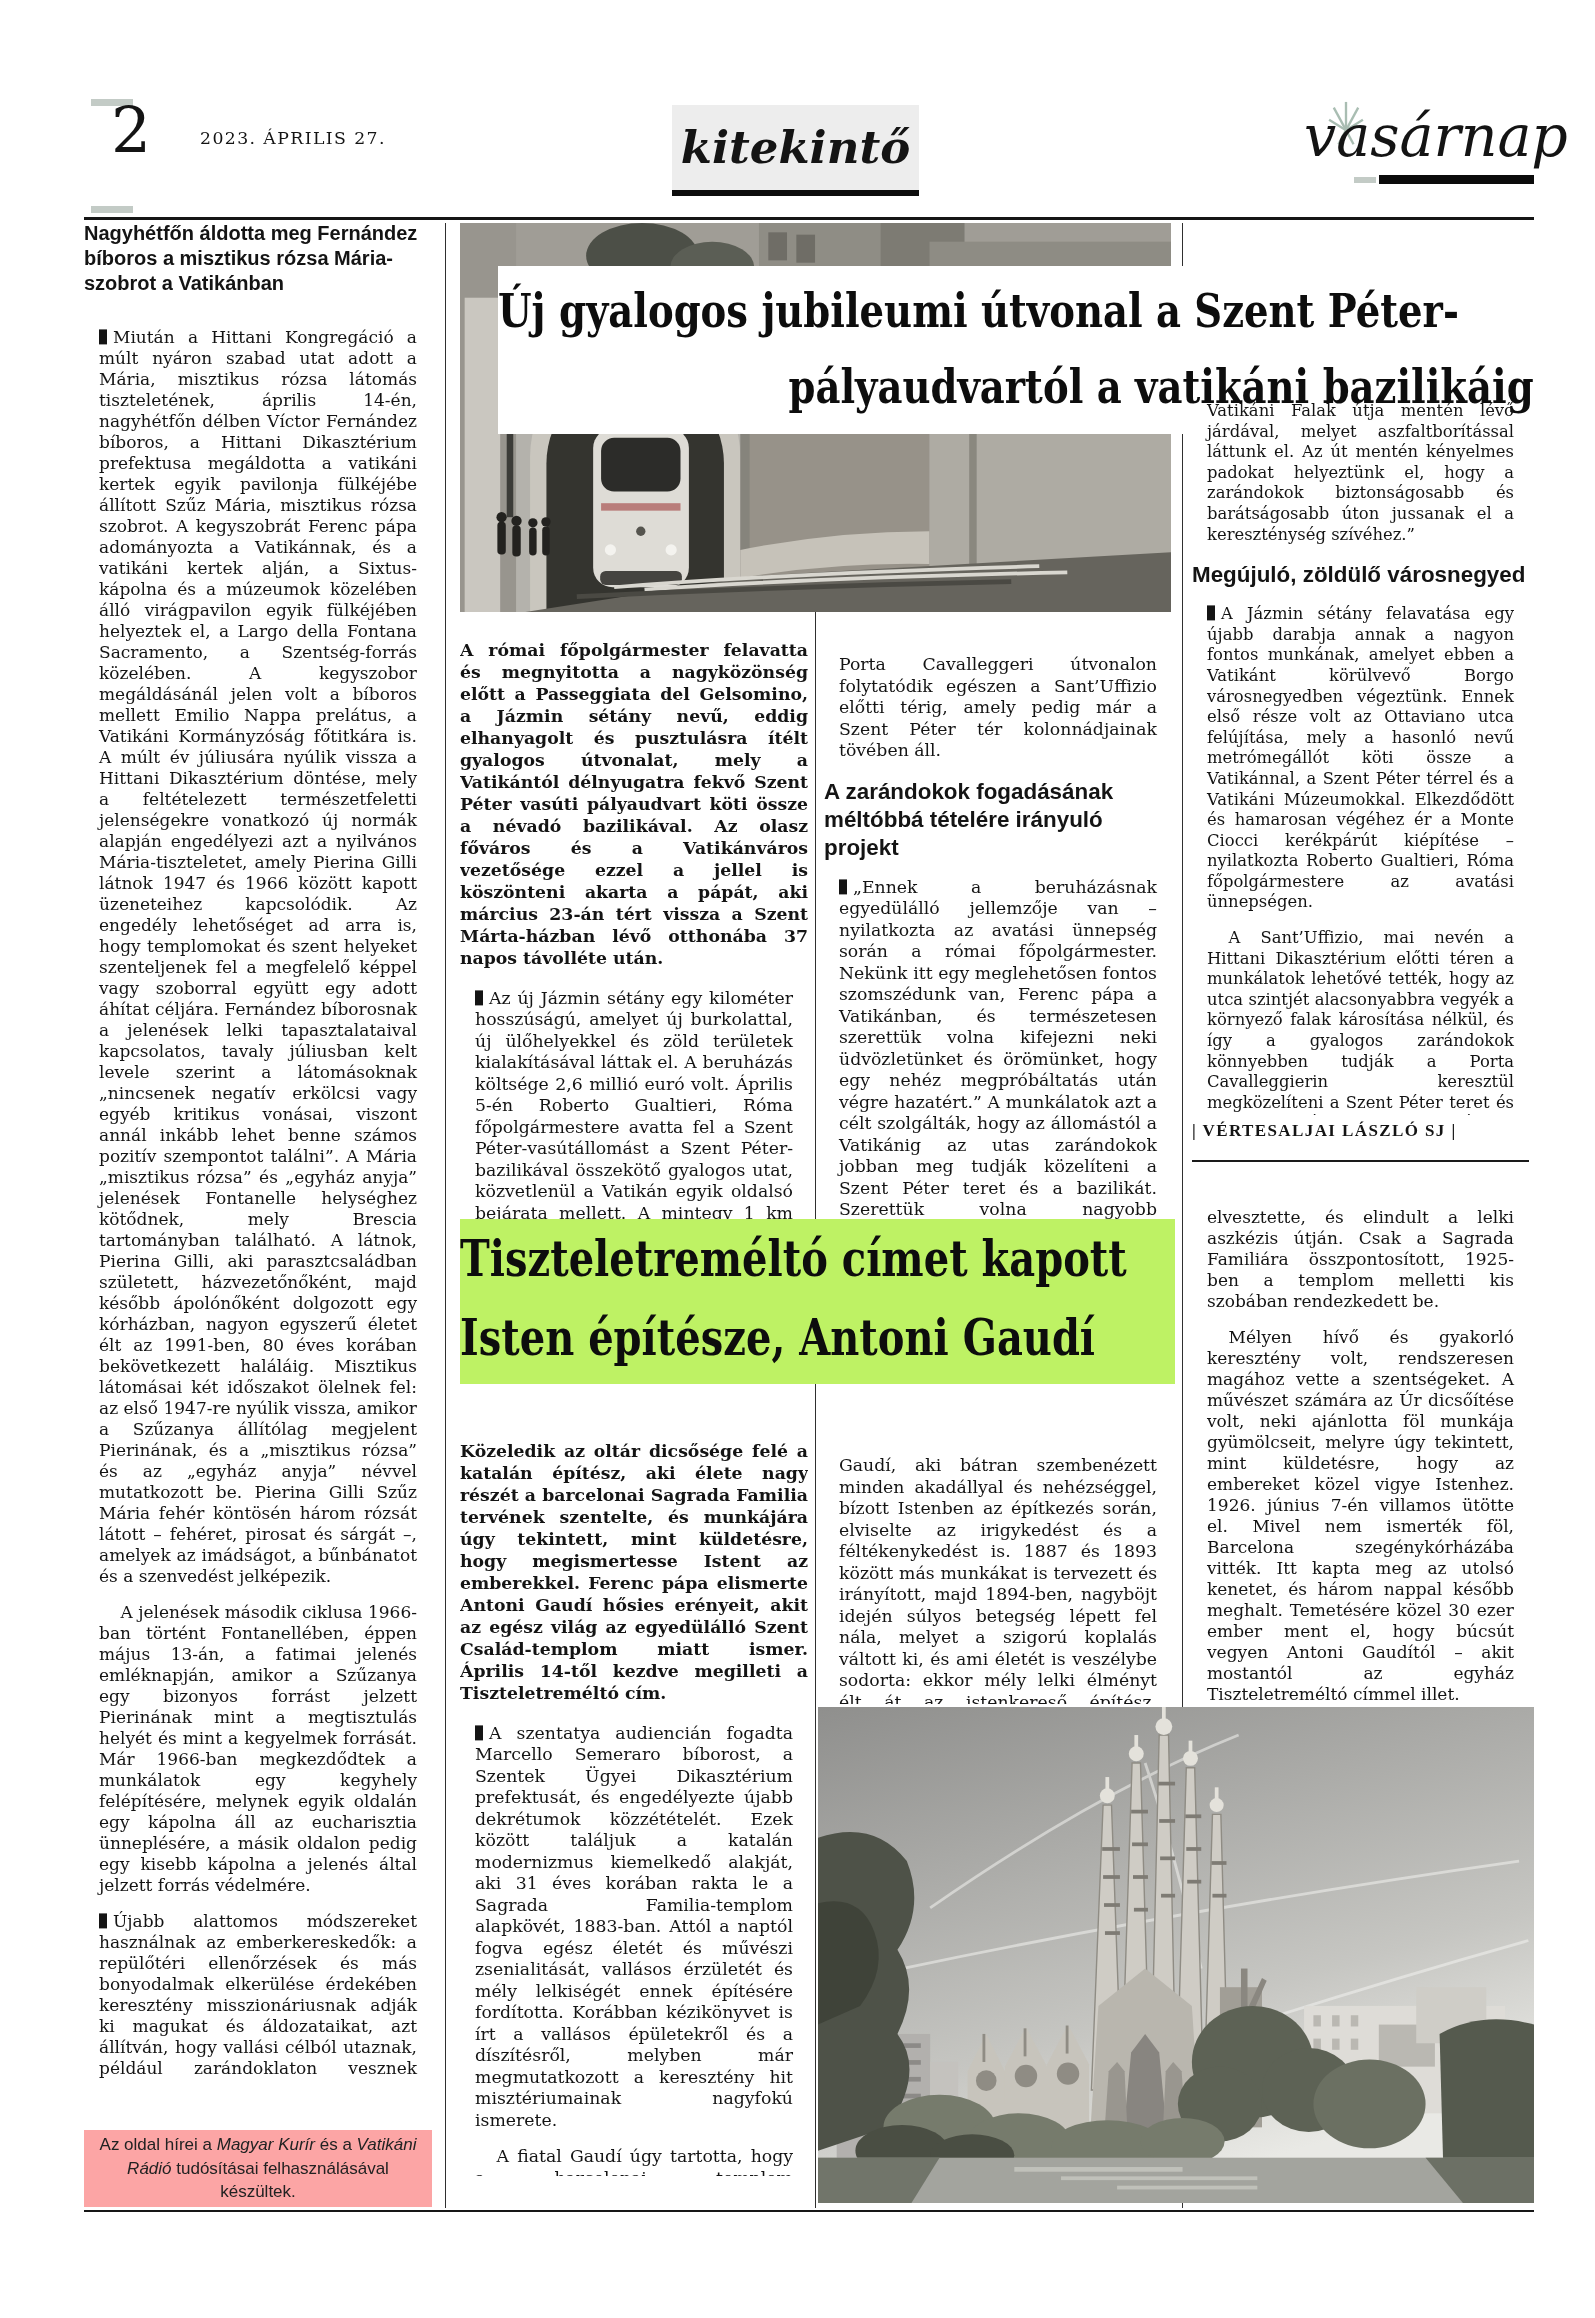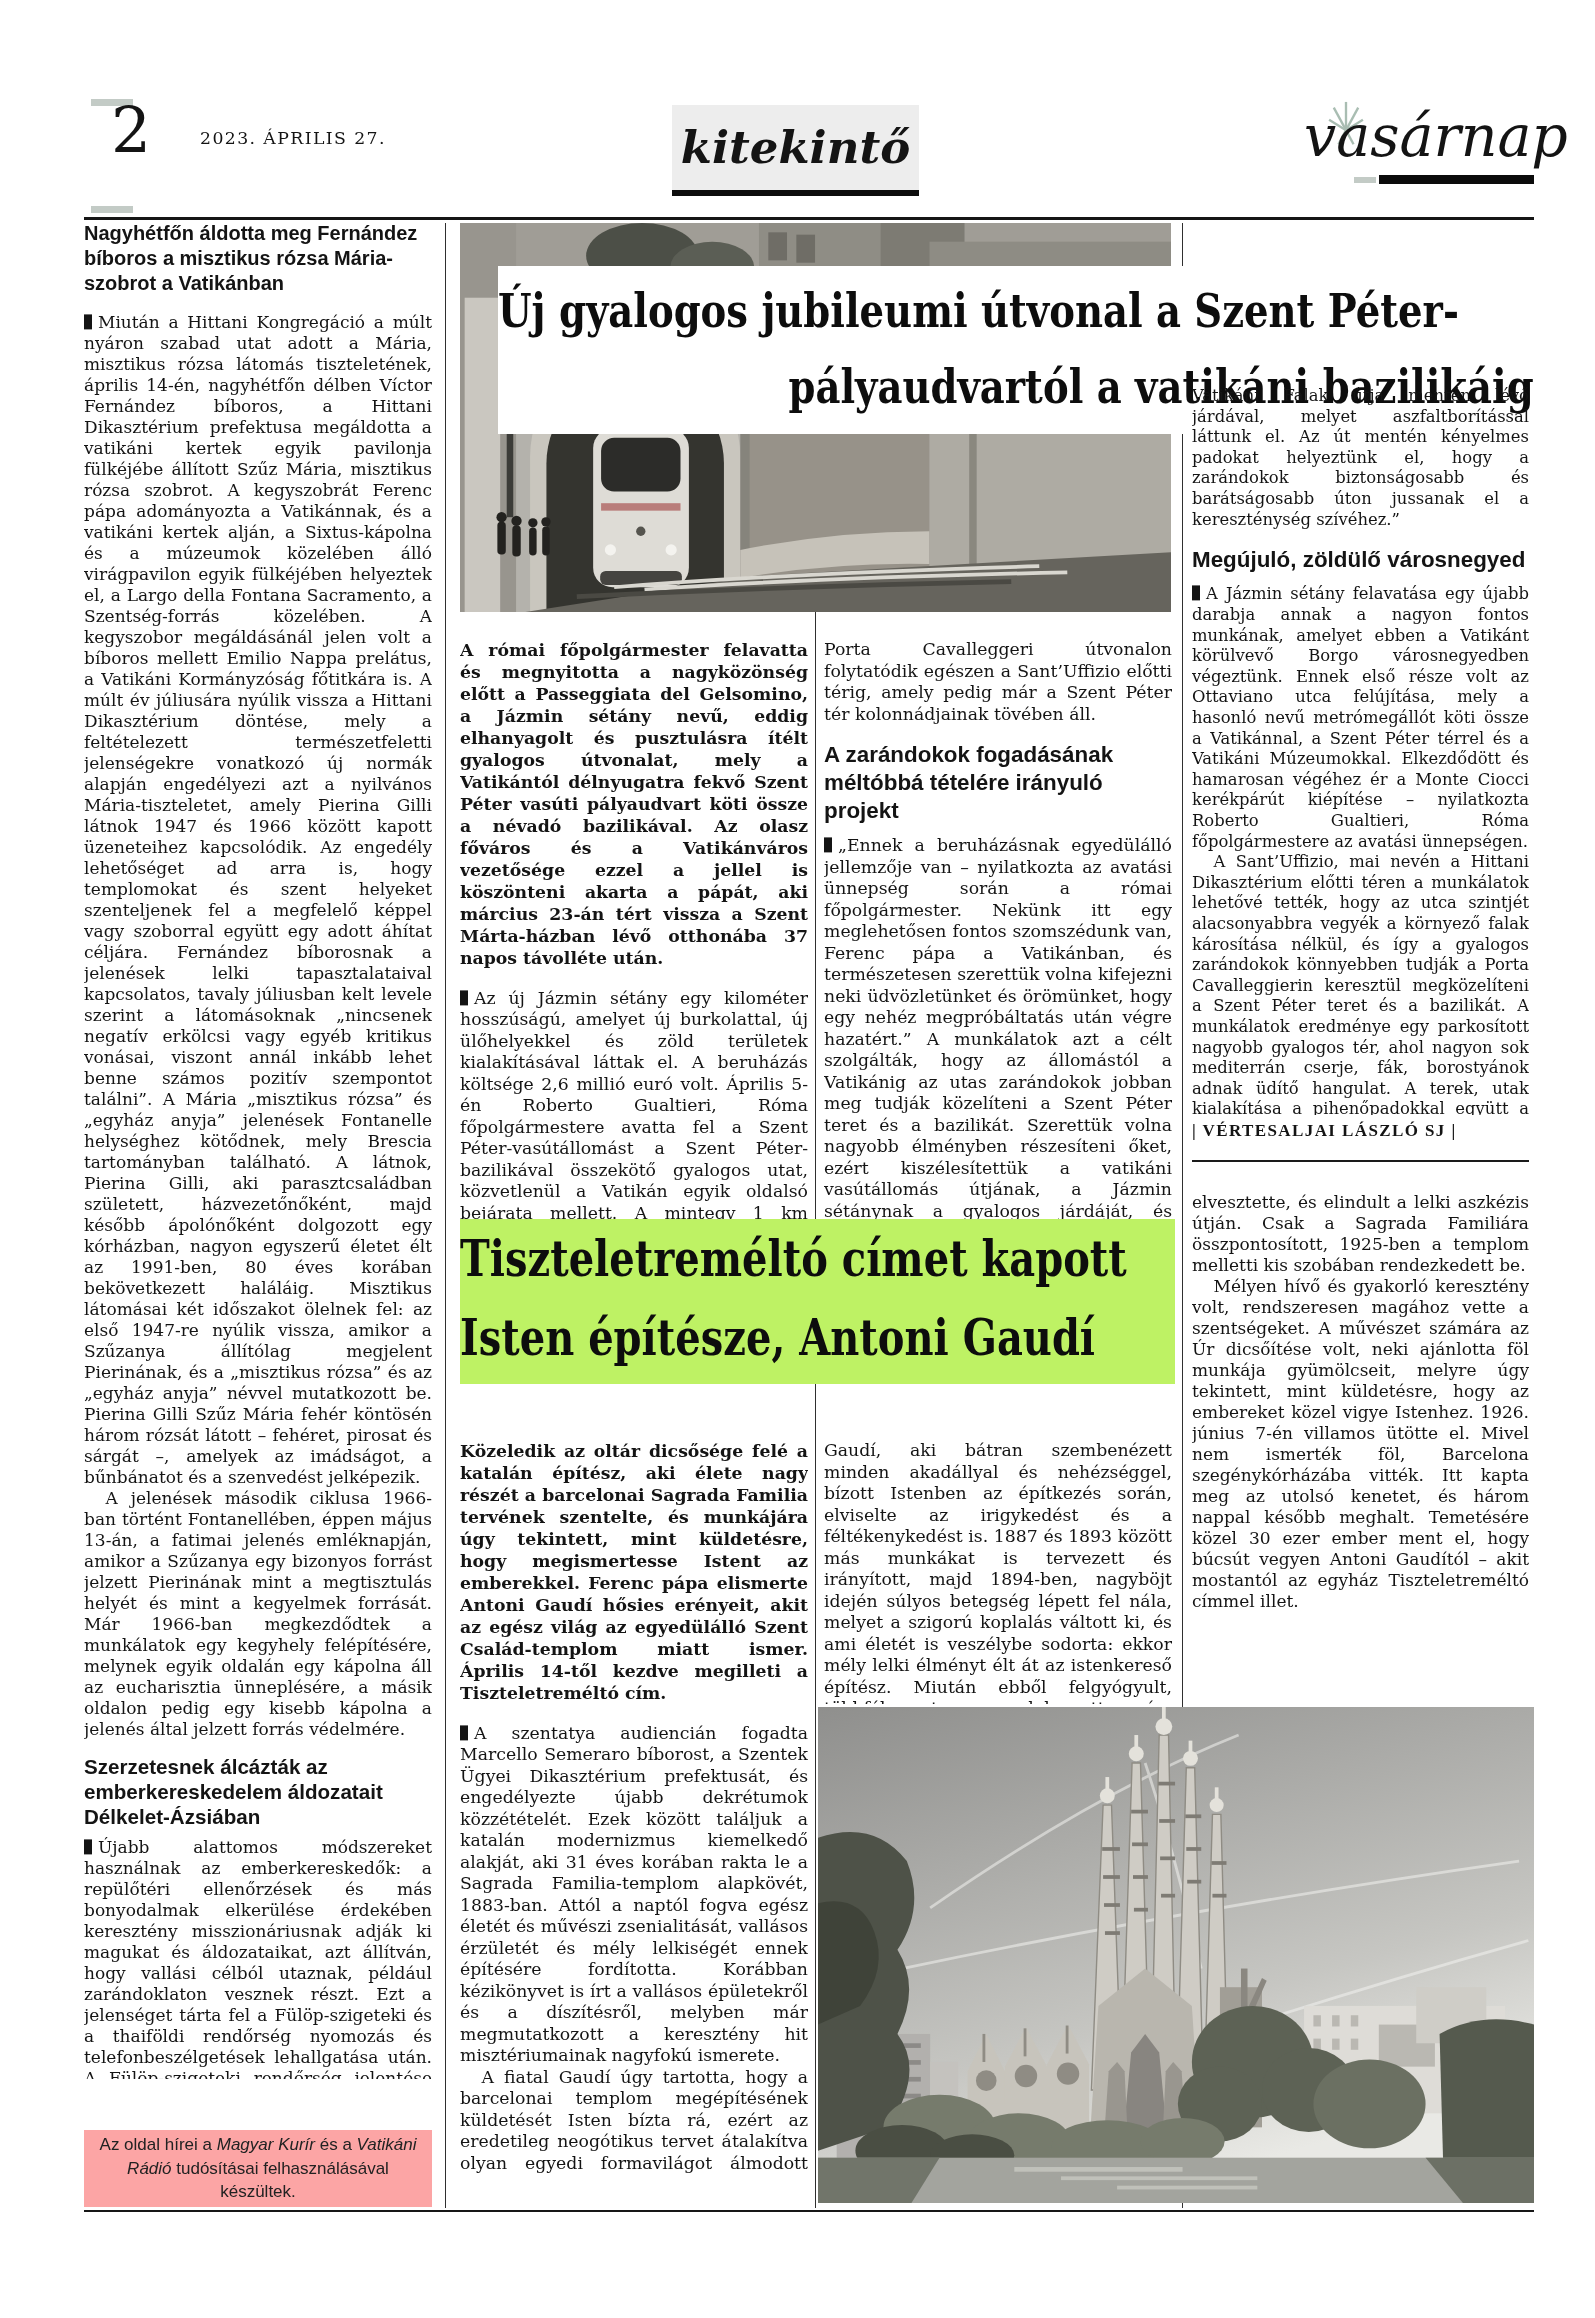--- a/index.html
+++ b/index.html
@@ -23,21 +23,21 @@
   .vrule{position:absolute;top:223px;height:1985px;width:1.4px;background:#2f2f2f;}
   .sep{position:absolute;height:1.9px;background:#1a1a1a;}
   
   .photo{position:absolute;overflow:hidden;background:#b7b5af;}
   .photo svg{display:block;}
   
   .a1-title{position:absolute;left:84px;top:221px;width:355px;
         font-family:"Liberation Sans",sans-serif;font-weight:bold;font-size:20px;line-height:25px;}
   .colblk{position:absolute;overflow:hidden;text-align:justify;font-size:17px;line-height:21px;}
   .a1-body{left:84px;top:312px;width:348px;height:1767px;}
-  .colblk p{margin:0;}
+  .colblk p{margin:15px;}
   .indent{text-indent:21.5px;}
   .subhead-s{font-family:"Liberation Sans",sans-serif;font-weight:bold;font-size:20.6px;line-height:25px;
         margin:14px 0 8.4px 0;text-align:left;}
   .pmark{display:inline-block;width:7.5px;height:15px;background:#141414;margin-right:6.5px;transform:translateY(1.4px);}
   .source-box{position:absolute;left:84px;top:2130px;width:348px;height:77px;background:#fca5a5;
         font-family:"Liberation Sans",sans-serif;font-size:17px;line-height:23.4px;text-align:center;
         display:flex;align-items:center;justify-content:center;padding:0 14px;box-sizing:border-box;color:#222;}
   
   .route-headline{position:absolute;left:498px;top:266px;width:1036px;height:168px;background:#ffffff;
         padding-top:6.5px;box-sizing:border-box;}
@@ -146,21 +146,20 @@
 
   <div class="route-headline">
     <div class="hl-line rh1"><span>Új gyalogos jubileumi útvonal a Szent Péter-</span></div>
     <div class="hl-line rh2"><span>pályaudvartól a vatikáni bazilikáig</span></div>
   </div>
 
   <div class="a1-title">Nagyhétfőn áldotta meg Fernández bíboros a misztikus rózsa Mária-szobrot a Vatikánban</div>
   <div class="colblk a1-body">
     <p class="marked"><span class="pmark"></span><span>Miután a Hittani Kongregáció a múlt nyáron szabad utat adott a Mária, misztikus rózsa látomás tiszteletének, április 14-én, nagyhétfőn délben Víctor Fernández bíboros, a Hittani Dikasztérium prefektusa megáldotta a vatikáni kertek egyik pavilonja fülkéjébe állított Szűz Mária, misztikus rózsa szobrot. A kegyszobrát Ferenc pápa adományozta a Vatikánnak, és a vatikáni kertek alján, a Sixtus-kápolna és a múzeumok közelében álló virágpavilon egyik fülkéjében helyeztek el, a Largo della Fontana Sacramento, a Szentség-forrás közelében. A kegyszobor megáldásánál jelen volt a bíboros mellett Emilio Nappa prelátus, a Vatikáni Kormányzóság főtitkára is. A múlt év júliusára nyúlik vissza a Hittani Dikasztérium döntése, mely a feltételezett természetfeletti jelenségekre vonatkozó új normák alapján engedélyezi azt a nyilvános Mária-tiszteletet, amely Pierina Gilli látnok 1947 és 1966 között kapott üzeneteihez kapcsolódik. Az engedély lehetőséget ad arra is, hogy templomokat és szent helyeket szenteljenek fel a megfelelő képpel vagy szoborral együtt egy adott áhítat céljára. Fernández bíborosnak a jelenések lelki tapasztalataival kapcsolatos, tavaly júliusban kelt levele szerint a látomásoknak „nincsenek negatív erkölcsi vagy egyéb kritikus vonásai, viszont annál inkább lehet benne számos pozitív szempontot találni”. A Mária „misztikus rózsa” és „egyház anyja” jelenések Fontanelle helységhez kötődnek, mely Brescia tartományban található. A látnok, Pierina Gilli, aki parasztcsaládban született, házvezetőnőként, majd később ápolónőként dolgozott egy kórházban, nagyon egyszerű életet élt az 1991-ben, 80 éves korában bekövetkezett haláláig. Misztikus látomásai két időszakot ölelnek fel: az első 1947-re nyúlik vissza, amikor a Szűzanya állítólag megjelent Pierinának, és a „misztikus rózsa” és az „egyház anyja” névvel mutatkozott be. Pierina Gilli Szűz Mária fehér köntösén három rózsát látott – fehéret, pirosat és sárgát –, amelyek az imádságot, a bűnbánatot és a szenvedést jelképezik.</span></p>
     <p class="indent">A jelenések második ciklusa 1966-ban történt Fontanellében, éppen május 13-án, a fatimai jelenés emléknapján, amikor a Szűzanya egy bizonyos forrást jelzett Pierinának mint a megtisztulás helyét és mint a kegyelmek forrását. Már 1966-ban megkezdődtek a munkálatok egy kegyhely felépítésére, melynek egyik oldalán egy kápolna áll az eucharisztia ünneplésére, a másik oldalon pedig egy kisebb kápolna a jelenés által jelzett forrás védelmére.</p>
-    <h3 class="subhead-s">Szerzetesnek álcázták az emberkereskedelem áldozatait Délkelet-Ázsiában</h3>
     <p><span class="pmark"></span><span>Újabb alattomos módszereket használnak az emberkereskedők: a repülőtéri ellenőrzések és más bonyodalmak elkerülése érdekében keresztény misszionáriusnak adják ki magukat és áldozataikat, azt állítván, hogy vallási célból utaznak, például zarándoklaton vesznek részt. Ezt a jelenséget tárta fel a Fülöp-szigeteki és a thaiföldi rendőrség nyomozás és telefonbeszélgetések lehallgatása után. A Fülöp-szigeteki rendőrség jelentése szerint három nő (23, 25 és 50 évesek) kísérelt meg felszállni egy Szingapúrba tartó járatra, amely megállt Thaiföldön is.</span></p>
   </div>
   <div class="source-box">
     <span>
       <span>Az oldal hírei a </span><i>Magyar Kurír</i><span> és a </span><i>Vatikáni Rádió</i><span> tudósításai felhasználásával készültek.</span>
     </span>
   </div>
 
   <div class="colblk route-c2">
     <p class="lead">A római főpolgármester felavatta és megnyitotta a nagyközönség előtt a Passeggiata del Gelsomino, a Jázmin sétány nevű, eddig elhanyagolt és pusztulásra ítélt gyalogos útvonalat, mely a Vatikántól délnyugatra fekvő Szent Péter vasúti pályaudvart köti össze a névadó bazilikával. Az olasz főváros és a Vatikánváros vezetősége ezzel a jellel is köszönteni akarta a pápát, aki március 23-án tért vissza a Szent Márta-házban lévő otthonába 37 napos távolléte után.</p>

